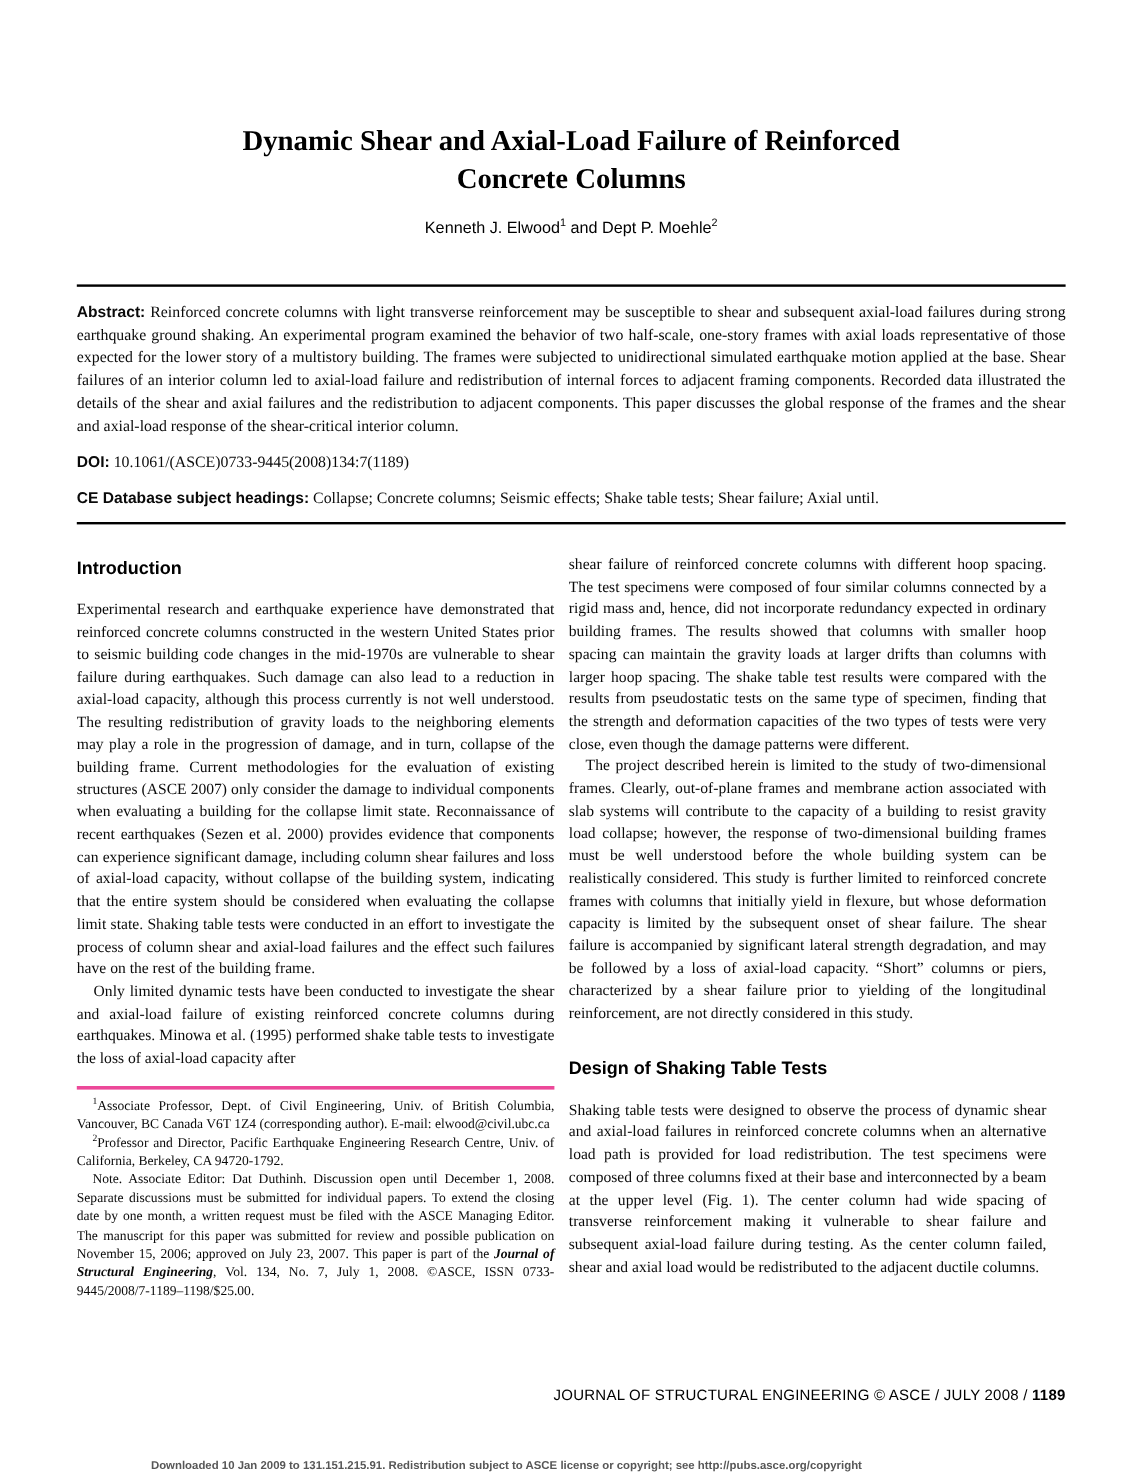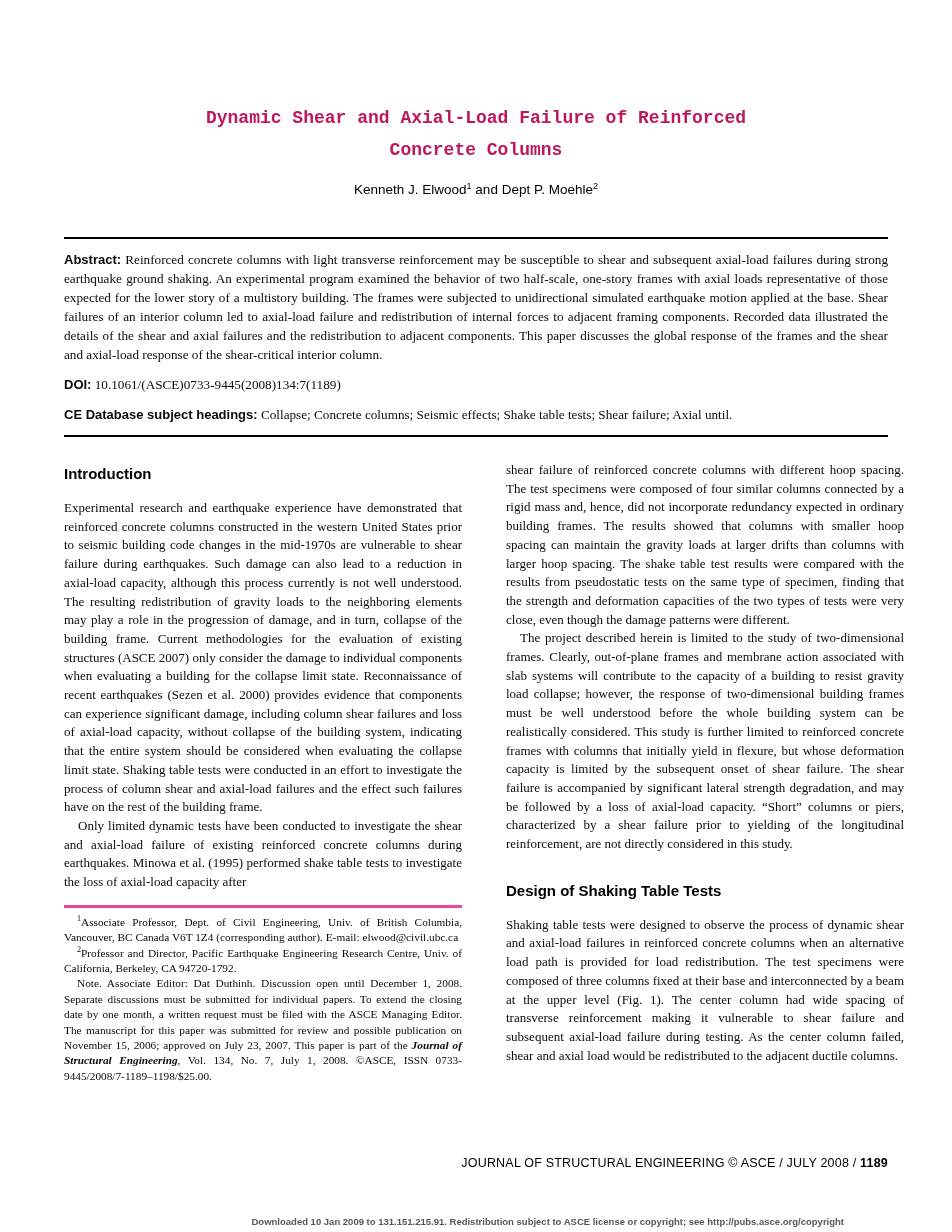--- a/index.html
+++ b/index.html
@@ -11,25 +11,25 @@
     background: #ffffff;
     color: #0a0a0a;
     overflow: hidden;
   }
   
   .header {
     position: absolute; top: 102px; left: 64px; width: 824px;
     text-align: center;
   }
   .title-line {
-    font-family: Liberation Mono, monospace;
+    font-family: Liberation Serif, serif;
     font-weight: bold;
-    font-size: 18px;
+    font-size: 24px;
     line-height: 32px;
-    color: #be185d;
+    color: #000000;
   }
   .authors {
     margin-top: 16px;
     font-family: "Liberation Sans", sans-serif;
     font-size: 13.5px;
     color: #000;
   }
   .authors sup { font-size: 9px; vertical-align: super; line-height: 0; }
   
   .meta { position: absolute; top: 237px; left: 64px; width: 824px; }
@@ -43,21 +43,21 @@
   }
   .inline-label {
     font-family: "Liberation Sans", sans-serif;
     font-weight: bold;
     font-size: 13px;
   }
   .meta .rule-bottom { margin-top: 11px; }
   
   .columns {
     position: absolute; top: 461px; left: 64px; width: 824px;
-    display: flex; gap: 44px;
+    display: flex; gap: 12px;
   }
   .col { flex: 0 0 398px; width: 398px; }
   .section-heading {
     font-family: "Liberation Sans", sans-serif;
     font-weight: bold;
     font-size: 15px;
     line-height: 19px;
     margin: 3px 0 16px 0;
     color: #000;
   }
@@ -92,21 +92,21 @@
     text-align: right;
     font-family: "Liberation Sans", sans-serif;
     font-size: 12.5px;
     letter-spacing: 0.2px;
     color: #000;
   }
   .footer b { font-weight: bold; }
   
   .notice {
     position: absolute; top: 1216px; left: 0; width: 844px;
-    text-align: right;
+    text-align: center;
     font-family: "Liberation Sans", sans-serif;
     font-weight: bold;
     font-size: 9.5px;
     color: #575757;
   }
 </style>
 </head>
 <body>
 
 <div class="page">

